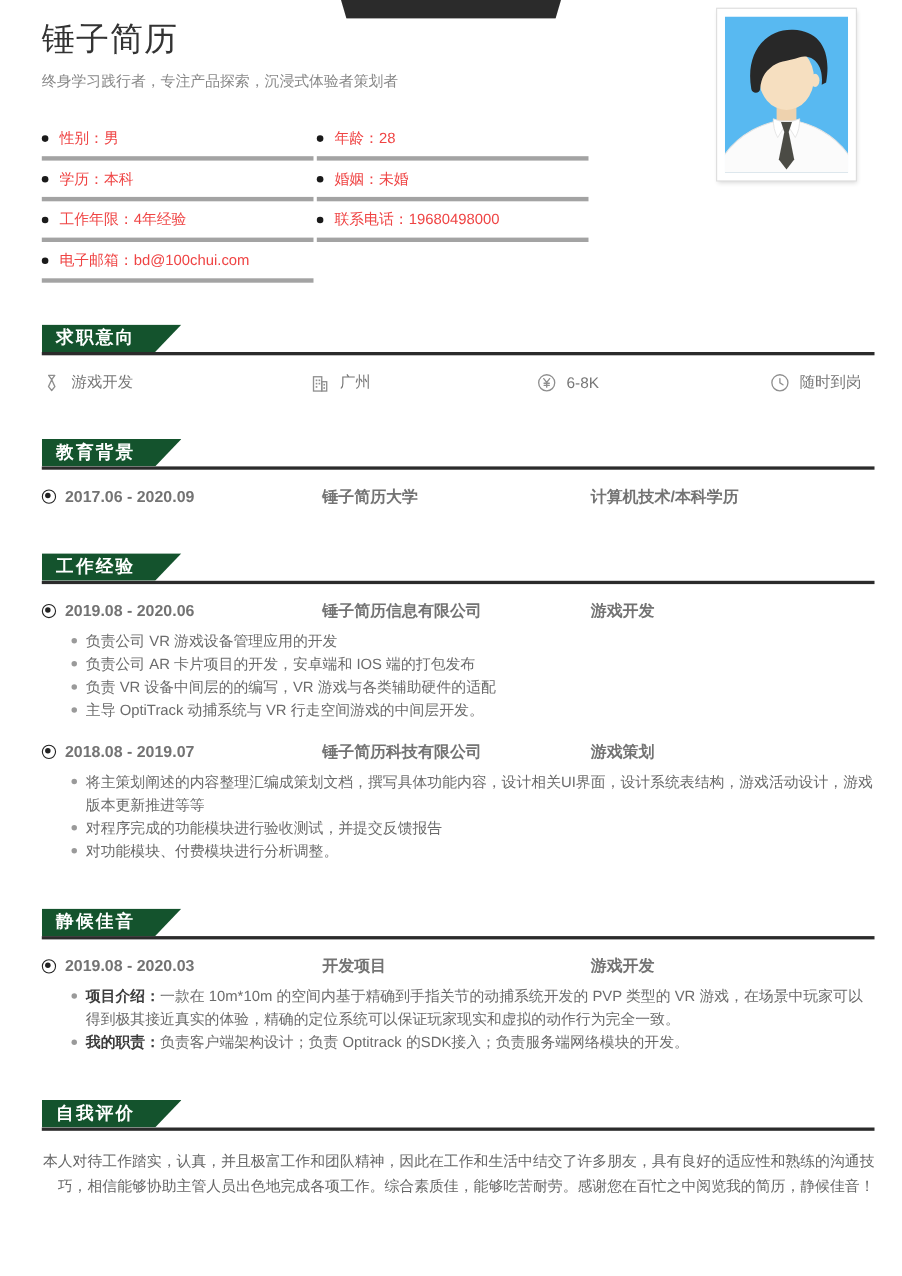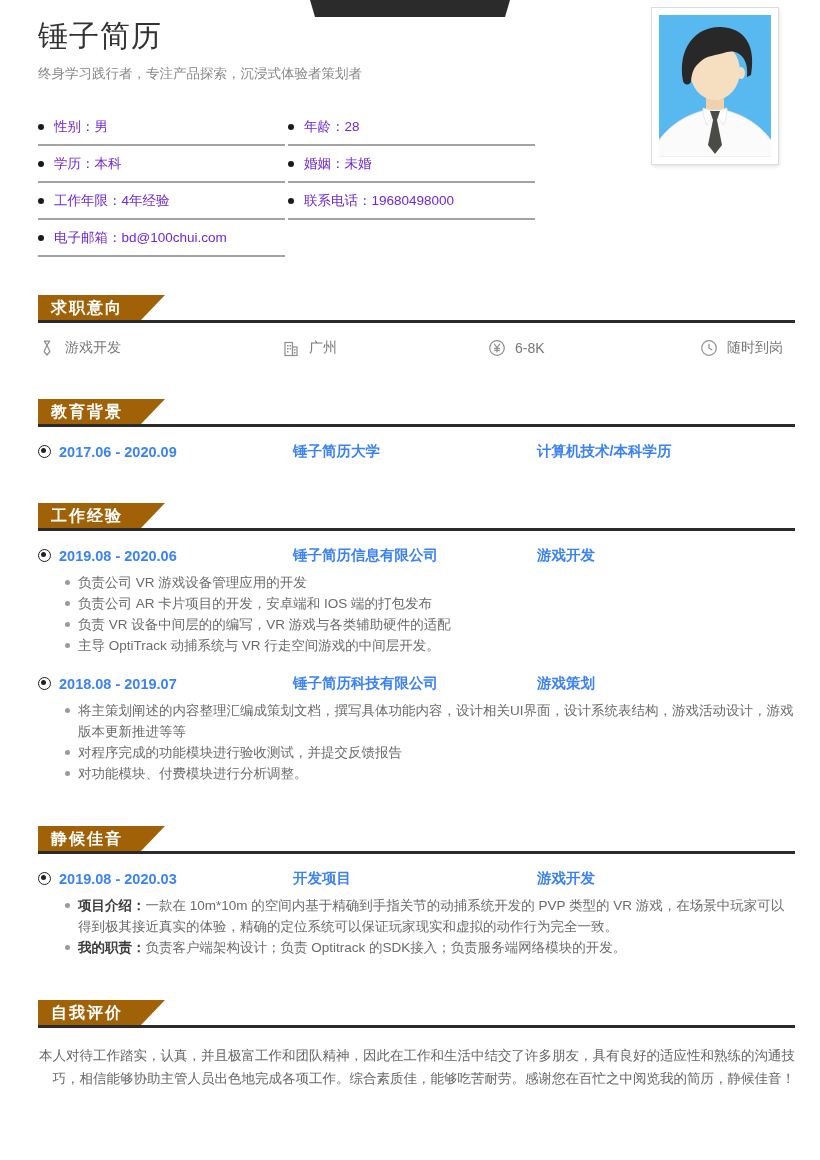--- a/index.html
+++ b/index.html
@@ -18,54 +18,54 @@
 
   h1.title { font-size:30px; font-weight:500; color:#333; line-height:32px; letter-spacing:1px; }
   .subtitle { margin-top:13px; font-size:13.5px; color:#888; line-height:18px; }
 
   .info-grid {
     margin-top:26px; width:497px;
     display:grid; grid-template-columns: 247px 247px; column-gap:3px;
   }
   .info-item {
     height:37px; display:flex; align-items:center; gap:10px;
-    border-bottom:2px solid #a3a3a3; font-size:13.5px; color:#6d28d9;
+    border-bottom:4px solid #a3a3a3; font-size:13.5px; color:#ef4444;
   }
   .info-item .dot { width:6px; height:6px; border-radius:50%; background:#1a1a1a; flex:none; }
 
   .photo {
     position:absolute; left:652px; top:8px; width:126px; height:156px;
     background:#fff; padding:7px;
     box-shadow: 0 0 0 1px #ddd, 1px 2px 4px rgba(0,0,0,.15);
   }
   .photo svg { display:block; }
 
   section { margin-top:42px; }
   section.first { margin-top:38px; }
   .sec-bar { border-bottom:3px solid #2b2b2b; }
   .flag {
-    display:inline-block; background:#a16207; color:#fff;
+    display:inline-block; background:#14532d; color:#fff;
     font-size:16px; font-weight:bold; line-height:25px; letter-spacing:2px;
     padding:0 42px 0 13px;
     clip-path: polygon(0 0, 100% 0, calc(100% - 24px) 100%, 0 100%);
   }
 
   .intent-row {
     margin-top:16px;
     display:grid; grid-template-columns: 244px 206px 212px 1fr;
     color:#777; font-size:14px;
   }
   .intent-item { display:flex; align-items:center; gap:9px; }
   .intent-item svg { flex:none; stroke:#8f8f8f; fill:none; stroke-width:1.2; }
 
   .entry { margin-top:15px; }
   .entry + .entry { margin-top:18px; }
   .entry-head {
     display:grid; grid-template-columns: 255px 244px 1fr;
-    align-items:center; font-weight:bold; font-size:14.5px; color:#3b82f6;
+    align-items:center; font-weight:bold; font-size:14.5px; color:#737373;
   }
   .date-cell { display:flex; align-items:center; gap:8px; }
   .eye-icon { width:13px; height:13px; border:1.5px solid #222; border-radius:50%; position:relative; flex:none; }
   .eye-icon::after { content:""; position:absolute; left:1.5px; top:1.5px; width:5px; height:5px; border-radius:50%; background:#222; }
 
   ul.bullets { margin-top:7px; padding-left:40px; list-style:none; font-size:13.5px; color:#6b6b6b; line-height:21px; }
   ul.bullets li { position:relative; }
   ul.bullets li::before {
     content:""; position:absolute; left:-13px; top:8px;
     width:5px; height:5px; border-radius:50%; background:#9a9a9a;

